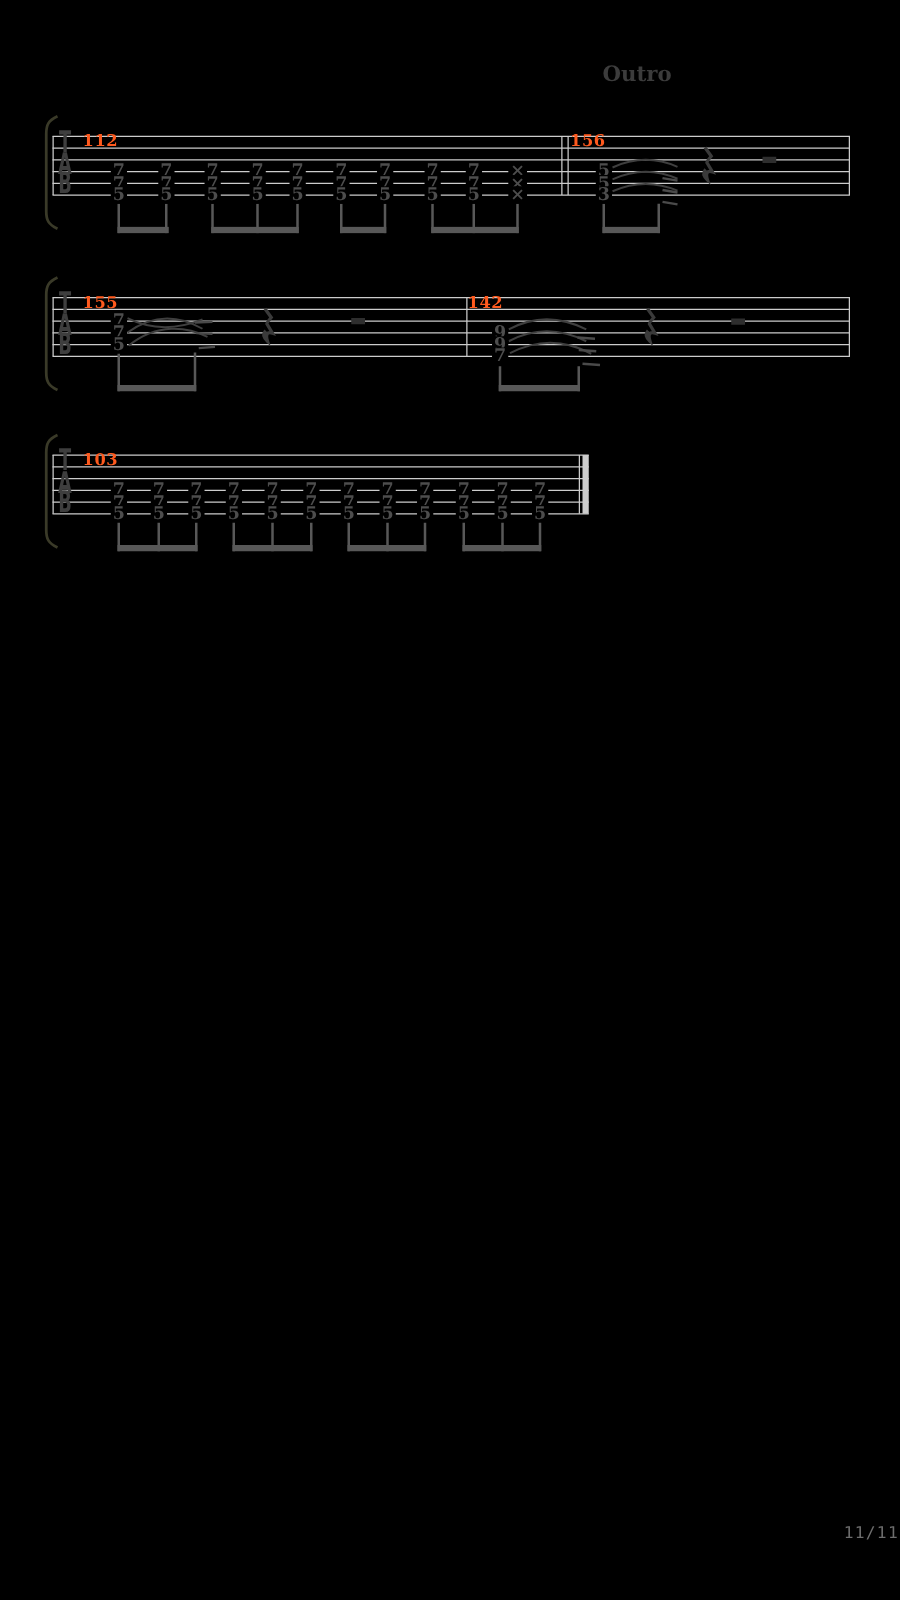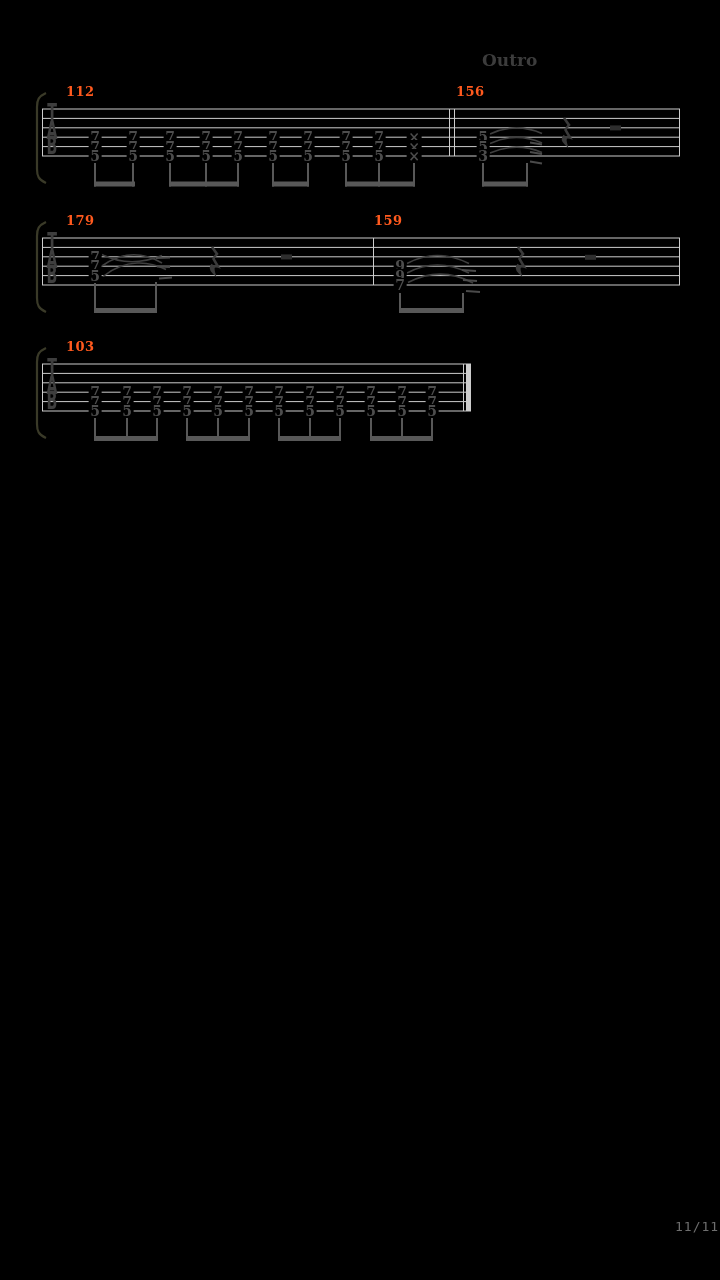--- a/index.html
+++ b/index.html
@@ -16,21 +16,21 @@
   .tie-dash{stroke:var(--tie-dash,#4a4a4a);stroke-width:2;}
   .brace{stroke:var(--brace,#3a3a28);stroke-width:2.2;fill:none;}
   .rest-q{stroke:var(--rest,#3a3a3a);stroke-width:2.6;fill:none;stroke-linecap:butt;}
   .rest-h{fill:var(--rest-half,#2e2e2e);}
   
   .fret{position:absolute;transform:translate(-50%,-50%);background:var(--background,#000);
         padding:0 1.5px;font:bold 14px "DejaVu Serif",serif;color:var(--fret-number,#4d4d4d);line-height:1;}
   .clef-letter{position:absolute;transform:translate(-50%,-50%) scale(.95,1.6);
         font:bold 15px "DejaVu Sans",sans-serif;color:var(--tab-clef,#3e3e3e);line-height:1;}
   .measure-number{position:absolute;font:bold 13px "DejaVu Serif",serif;
-        color:var(--measure-number,#ff5a1e);line-height:1;letter-spacing:.5px;}
+        color:var(--measure-number,#ff5a1e);line-height:1;letter-spacing:.5px;margin-top:22px;}
   .section-label{position:absolute;left:482px;top:52px;font:bold 17px "DejaVu Serif",serif;
         color:var(--section-label,#3c3c3c);line-height:1;}
   .page-indicator{position:absolute;left:639px;top:1220px;font:13px "DejaVu Sans Mono",monospace;
         color:var(--page-indicator,#6e6e6e);line-height:1;letter-spacing:1px;margin-left:36px;}
 </style>
 </head>
 <body>
 
 <div class="page">
   <div class="score">
@@ -166,22 +166,22 @@
             <rect class="beam" x="431" y="418" width="2" height="23"></rect>
           <rect class="beam" x="370" y="436" width="63" height="5"></rect>
         </g>
       </g>
     </svg>
 
     <span class="section-label">Outro</span>
 
     <span class="measure-number" style="left:66px;top:85px">112</span>
     <span class="measure-number" style="left:456px;top:85px">156</span>
-    <span class="measure-number" style="left:66px;top:214px">179</span>
-    <span class="measure-number" style="left:374px;top:214px">159</span>
+    <span class="measure-number" style="left:66px;top:214px">155</span>
+    <span class="measure-number" style="left:374px;top:214px">142</span>
     <span class="measure-number" style="left:66px;top:340px">103</span>
 
     <span class="clef-letter" style="left:52px;top:113.5px">T</span>
     <span class="clef-letter" style="left:52px;top:131.5px">A</span>
     <span class="clef-letter" style="left:52px;top:146.5px">B</span>
 
     <span class="clef-letter" style="left:52px;top:242.5px">T</span>
     <span class="clef-letter" style="left:52px;top:260.5px">A</span>
     <span class="clef-letter" style="left:52px;top:275.5px">B</span>
 

